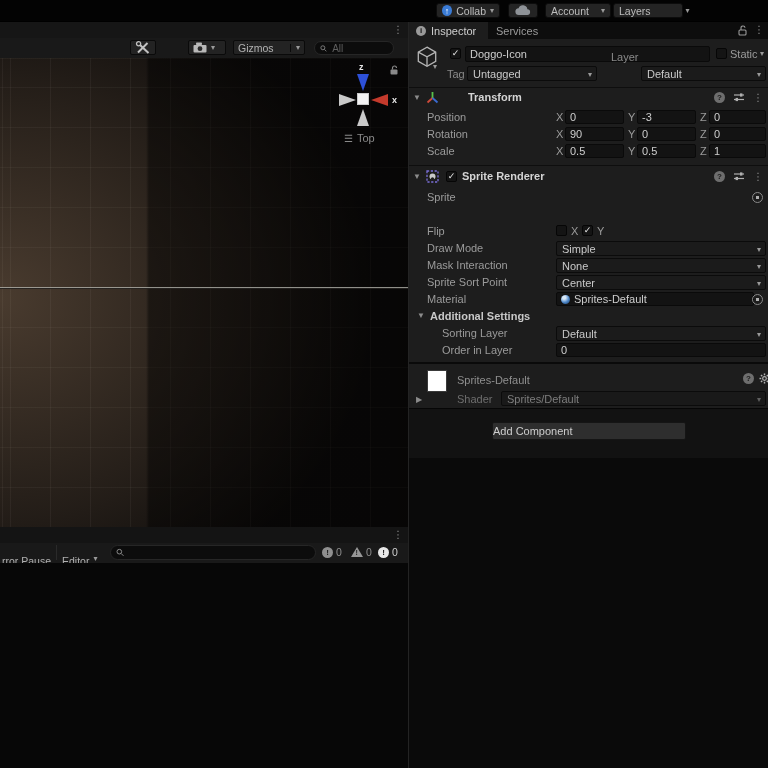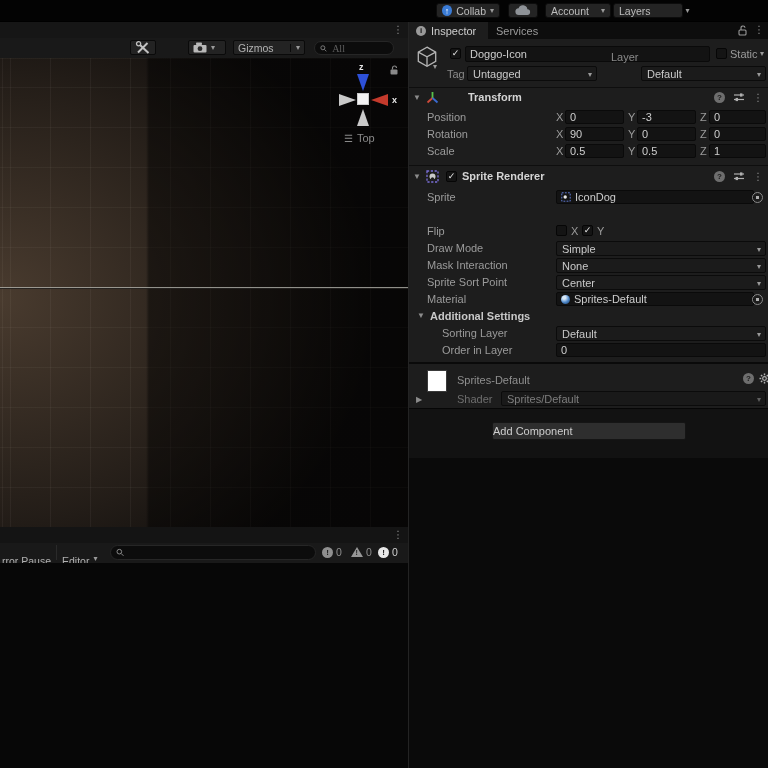--- a/index.html
+++ b/index.html
@@ -18,21 +18,21 @@
   
   .scene-panel{left:0;top:22px;width:408px;height:505px;background:#100e0d;}
   .strip{position:absolute;left:0;width:408px;background:#161616;}
   .kebab{color:#8f8f8f;font-size:10px;letter-spacing:0;}
   .sv-toolbar{top:16px;height:20px;background:#191919;border-bottom:1px solid #050505;}
   .sv-btn{position:absolute;top:2px;height:15px;background:#232323;border:1px solid #0a0a0a;border-radius:2px;
           display:flex;align-items:center;gap:3px;padding:0 4px;box-sizing:border-box;color:#b3b3b3;font-size:10.5px;}
   .search-pill{position:absolute;background:#0c0c0c;border:1px solid #262626;border-radius:8px;
           display:flex;align-items:center;gap:3px;padding:0 5px;box-sizing:border-box;}
   .search-pill input{background:transparent;border:none;outline:none;color:#9a9a9a;font-size:10px;width:100%;
-          font-family:Liberation Serif, serif;}
+          font-family:Liberation Sans, sans-serif;}
   .search-pill input::placeholder{color:#5f5f5f;}
   
   .scene-content{position:absolute;left:0;top:36px;width:408px;height:469px;overflow:hidden;background:#0e0c0b;}
   .glow{position:absolute;inset:0;background:radial-gradient(480px 420px at 0px 240px,
          rgba(122,98,76,0.55), rgba(122,98,76,0.20) 52%, rgba(0,0,0,0) 78%);}
   .shade-right{position:absolute;inset:0;background:linear-gradient(to right,
          rgba(0,0,0,0) 0px, rgba(0,0,0,0) 146px, rgba(0,0,0,0.45) 149px, rgba(0,0,0,0.5) 100%);}
   .grid{position:absolute;inset:0;
         background-image:
           repeating-linear-gradient(to right, rgba(210,200,190,0.06) 0 1px, transparent 1px 40px),
@@ -306,27 +306,20 @@
             <rect x="7" y="2.4" width="2.4" height="3.2" fill="#b0b0b0"></rect>
             <line x1="1" y1="8.5" x2="11" y2="8.5" stroke="#b0b0b0" stroke-width="1.2"></line>
             <rect x="2.6" y="6.9" width="2.4" height="3.2" fill="#b0b0b0"></rect>
           </svg>
           <span class="kebab">⋮</span>
         </span>
       </div>
 
       <div class="prow" style="top:150px;">
         <span class="plabel">Sprite</span>
-        <div class="field" style="left:147px;width:198px;gap:4px;">
-          <svg width="10" height="10" viewBox="0 0 10 10">
-            <rect x="0.8" y="0.8" width="8.4" height="8.4" stroke="#5f79d0" stroke-width="1" fill="none" stroke-dasharray="1.8 1.3"></rect>
-            <circle cx="4.2" cy="5" r="1.7" fill="#e8e8e8"></circle>
-          </svg>
-          <span>IconDog</span>
-        </div>
         <span class="obj-picker"></span>
       </div>
 
 
       <div class="prow" style="top:184px;">
         <span class="plabel">Flip</span>
         <span class="checkbox" style="left:147px;"></span>
         <span class="abs" style="left:162px;top:2px;color:#9b9b9b;">X</span>
         <span class="checkbox" style="left:173px;">✓</span>
         <span class="abs" style="left:188px;top:2px;color:#9b9b9b;">Y</span>

